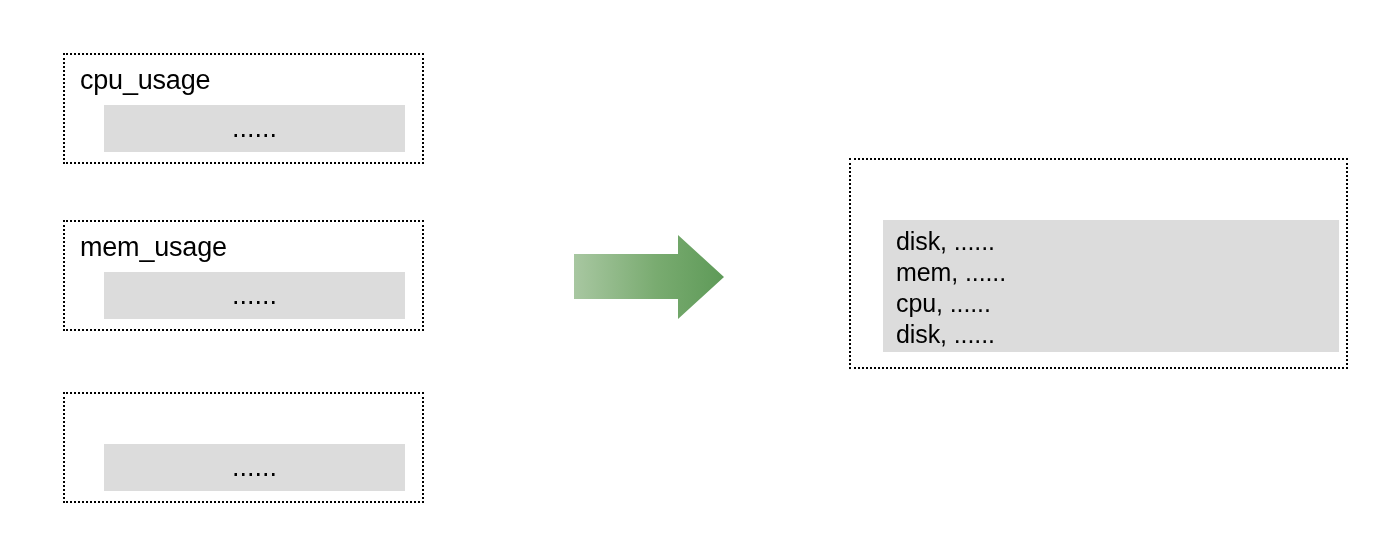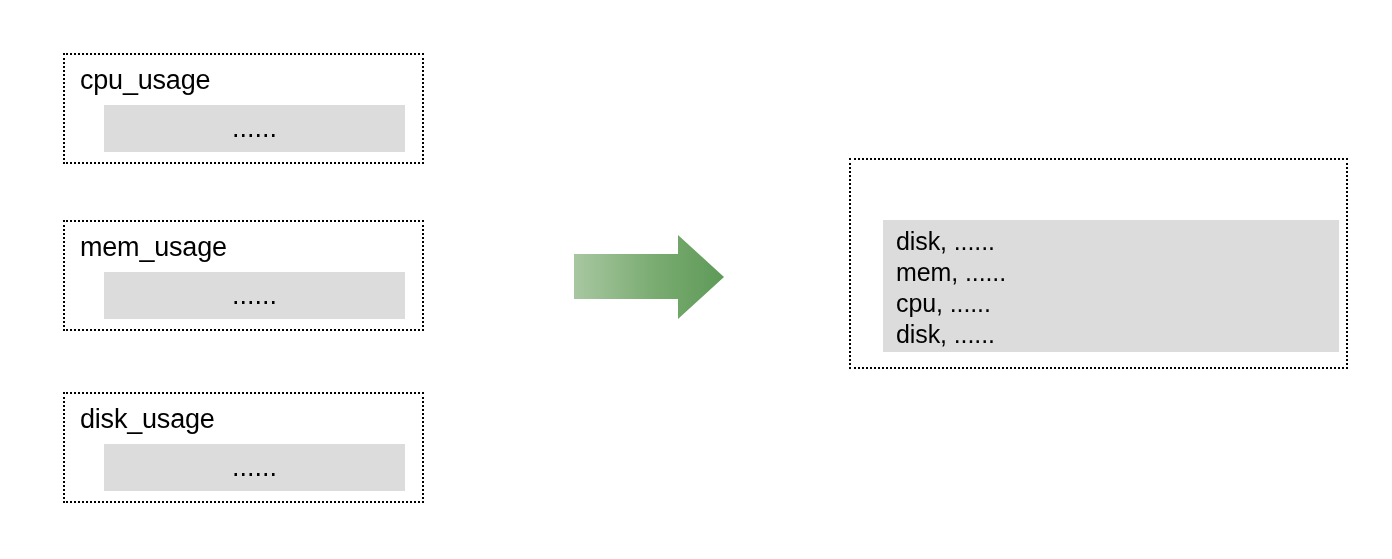--- a/index.html
+++ b/index.html
@@ -129,21 +129,20 @@
   </div>
 
   <div class="node-box" id="node-mem">
     <div class="node-title">mem_usage</div>
     <div class="gray-panel">
       <div class="gray-dots">......</div>
     </div>
   </div>
 
   <div class="node-box" id="node-disk">
-    <div class="node-title">disk_usage</div>
     <div class="gray-panel">
       <div class="gray-dots">......</div>
     </div>
   </div>
 
   <div class="arrow-wrap">
     <svg viewBox="0 0 154 88" xmlns="http://www.w3.org/2000/svg">
       <defs>
         <linearGradient id="arrowGrad" x1="0" y1="0" x2="1" y2="0">
           <stop offset="0%" stop-color="#a8c7a1"></stop>

